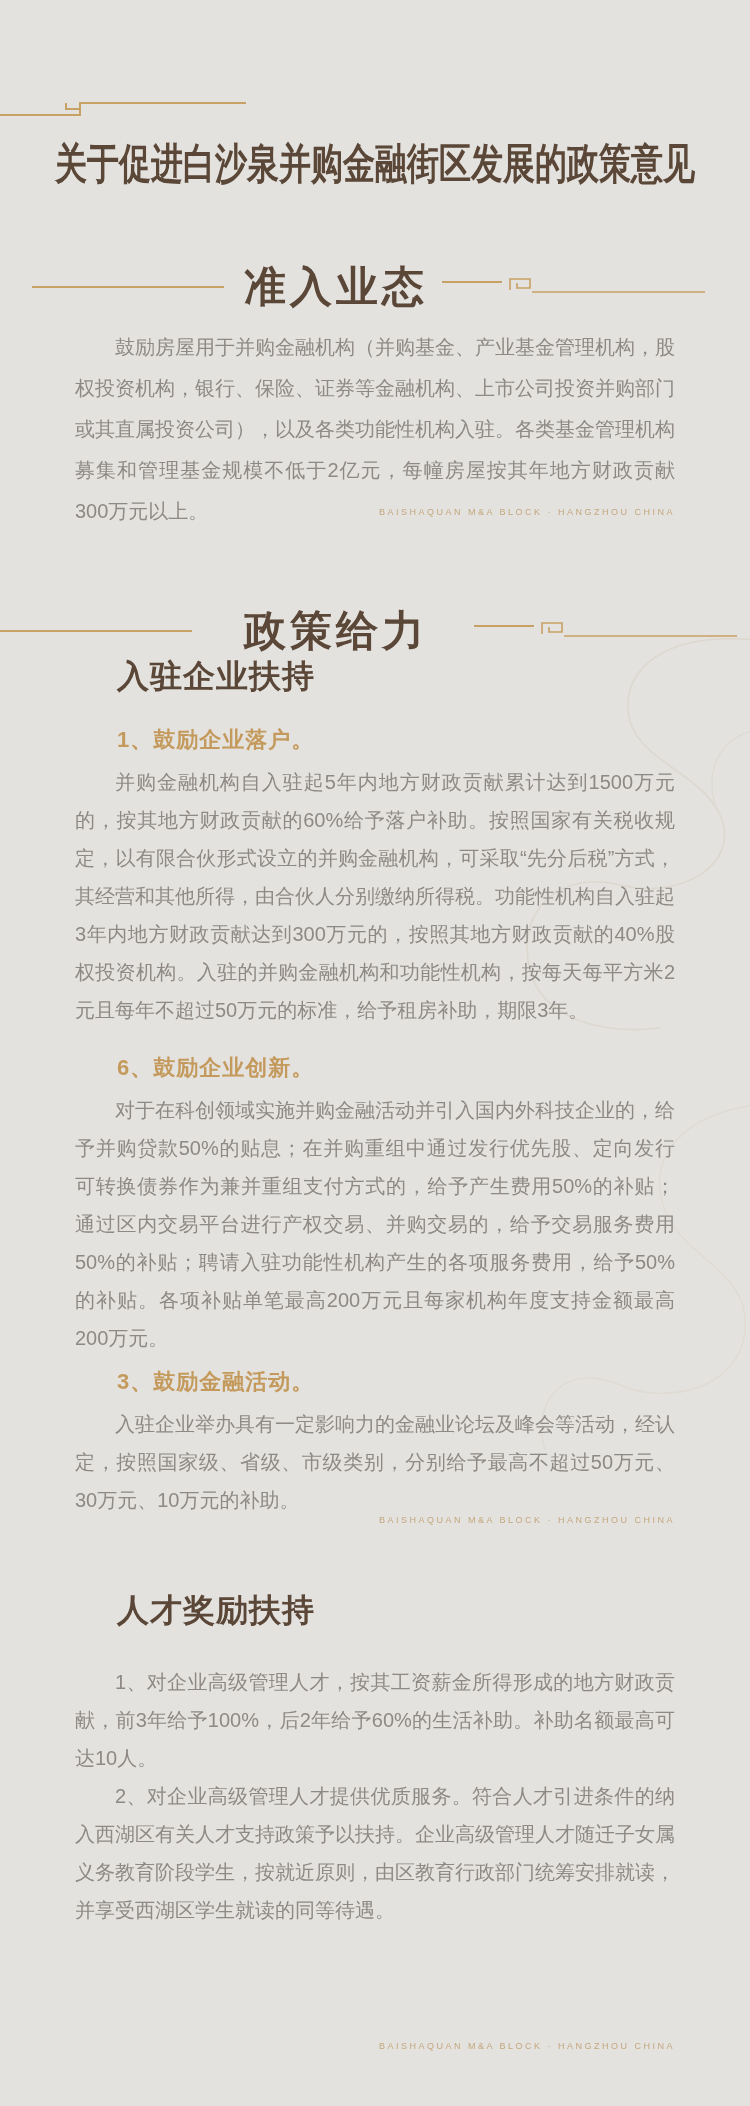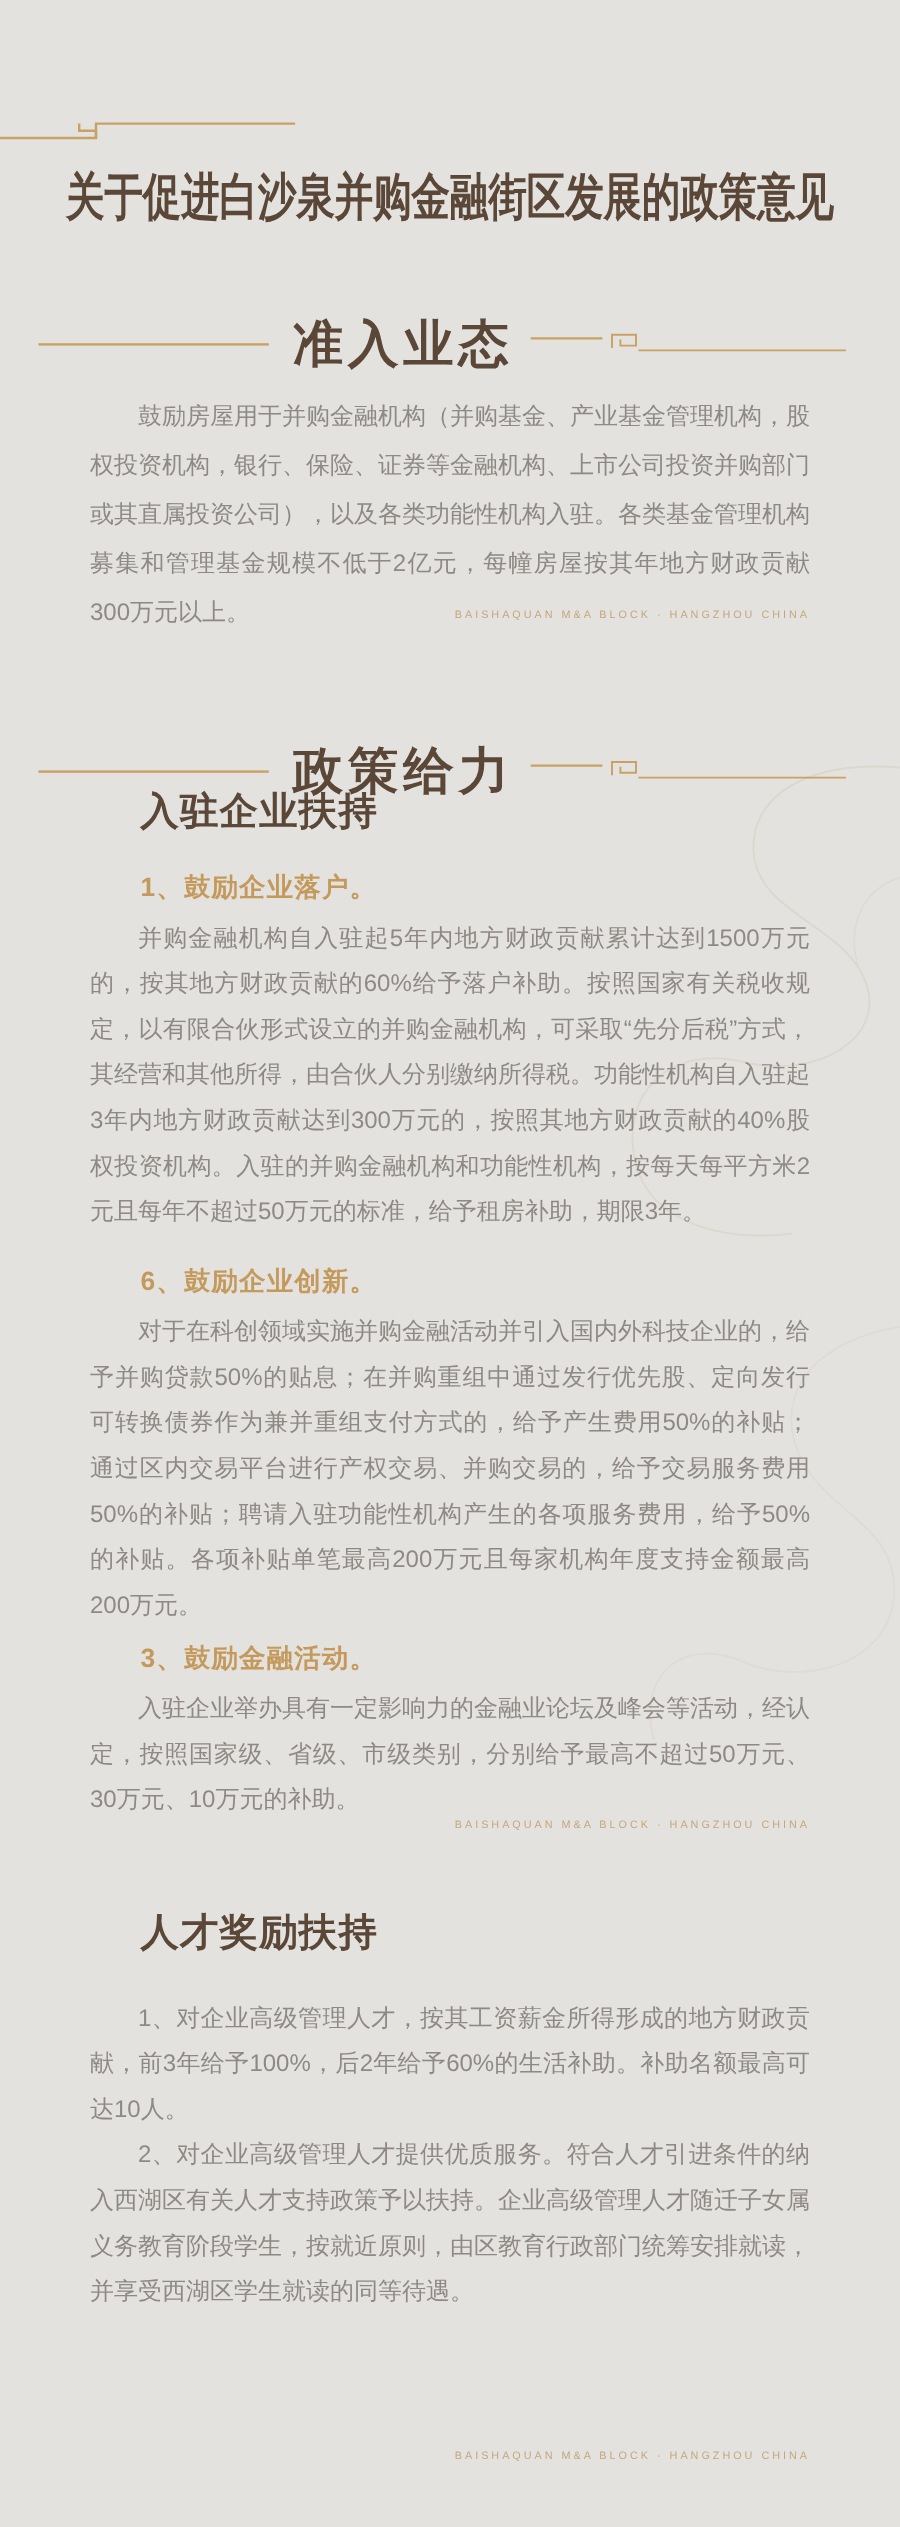--- a/index.html
+++ b/index.html
@@ -24,21 +24,21 @@
   .sec-header{
     position:absolute;left:0;width:740px;height:56px;
     display:flex;align-items:center;justify-content:center;
   }
   .sec-header .hline{width:192px;height:2px;background:#c8a164;margin-right:20px;flex:0 0 auto;}
   .sec-header h2{
     margin:0;font-size:42px;font-weight:bold;color:#5a4737;letter-spacing:4px;white-space:nowrap;
   }
   .sec-header .deco-right{margin-left:14px;flex:0 0 auto;}
   .sec1{top:244px;}
-  .sec2{top:600px;}
+  .sec2{top:588px;justify-content:space-between;}
   
   .para{
     position:absolute;left:75px;width:600px;
     font-size:20px;line-height:41px;color:#8e8984;
     text-align:justify;text-indent:2em;margin:0;
   }
   .intro{top:312px;}
   .p1{top:748px;line-height:38px;}
   .p2{top:1076px;line-height:38px;}
   .p3{top:1390px;line-height:38px;}

